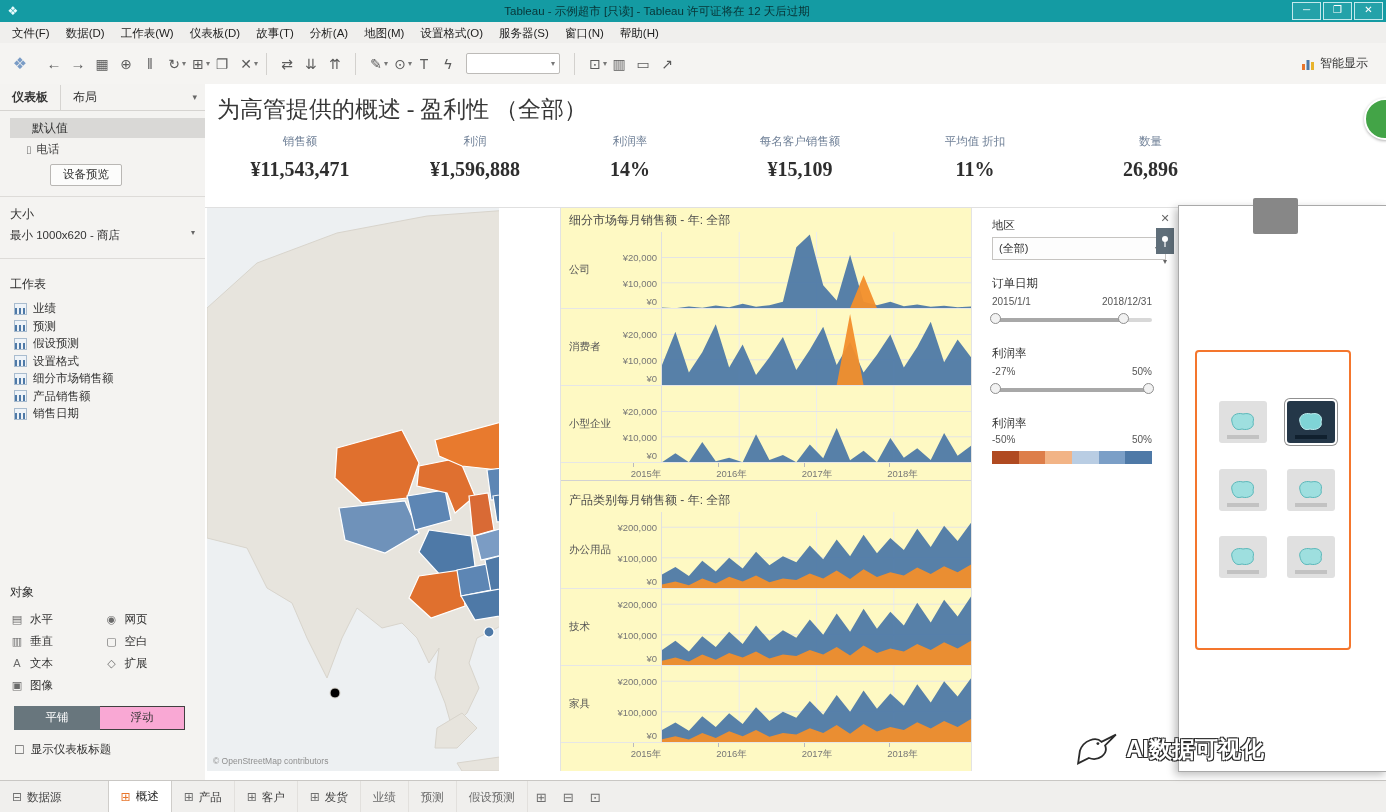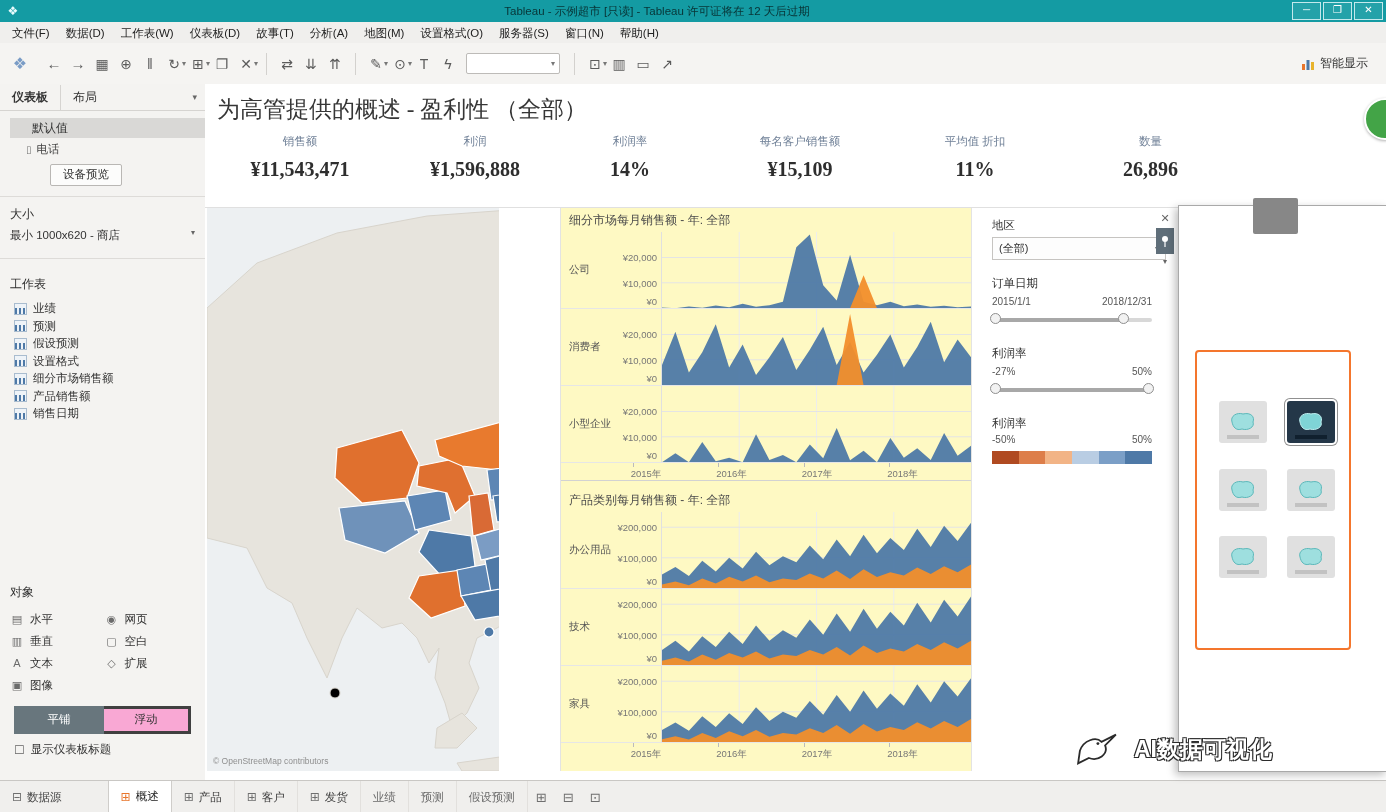--- a/index.html
+++ b/index.html
@@ -38,21 +38,21 @@
   .stitle{position:absolute;left:10px;font-size:12px;color:#2f2f2f}
   .size-select{position:absolute;left:10px;top:144px;right:10px;height:20px;font-size:11.5px;color:#333;display:flex;justify-content:space-between}
   .sheet-list{position:absolute;left:0;top:216px;right:0}
   .sheet-item{height:17.5px;display:flex;align-items:center;padding-left:14px;font-size:11.5px;color:#333;gap:6px}
   .sheet-ico{width:11px;height:10px;border:1px solid #a9bccf;background:
      repeating-linear-gradient(90deg,#4e79a7 0 2px,transparent 2px 4px) bottom/100% 6px no-repeat,#eef3f8}
   .obj-grid{position:absolute;left:10px;top:524px;right:6px;display:grid;grid-template-columns:1fr 1fr;grid-auto-rows:22px}
   .obj-item{display:flex;align-items:center;gap:6px;font-size:11.5px;color:#333}
   .obj-ico{width:14px;text-align:center;color:#6b6b6b;font-size:11px}
   .layout-btns{position:absolute;left:14px;top:622px;display:flex}
-  .lb{width:84px;height:22px;text-align:center;line-height:21px;font-size:11.5px;border:3px solid #404040}
+  .lb{width:84px;height:22px;text-align:center;line-height:21px;font-size:11.5px;border:1px solid #404040}
   .lb.active{background:#68767d;color:#fff;border-color:#68767d}
   .lb.idle{background:#f9a8d4;color:#333;border-left:none}
   .show-title-row{position:absolute;left:14px;top:658px;display:flex;align-items:center;gap:6px;font-size:11.5px;color:#333}
   .cbx{color:#666;font-size:12px}
   
   .main{position:absolute;left:205px;top:84px;right:0;height:696px;background:#fff}
   .dash-title{position:absolute;left:12px;top:10px;font-family:"Liberation Serif","DejaVu Serif",serif;font-size:23px;color:#363636}
   .kpis{position:absolute;left:0;top:50px;width:1181px;height:60px;display:flex}
   .kpi{display:flex;flex-direction:column;align-items:center}
   .kpi-label{font-size:11.5px;color:#6e7f96;margin-bottom:9px}
@@ -109,21 +109,21 @@
   .statusbar{position:absolute;left:0;top:780px;right:0;height:32px;background:#f0efed;border-top:1px solid #c9c7c4;display:flex;align-items:center}
   .sb-src{display:flex;align-items:center;gap:5px;margin-left:12px;font-size:11.5px;color:#444}
   .sb-ico{color:#6f6f6f;font-size:12px}
   .sb-tabs{display:flex;align-items:center;margin-left:46px;height:100%}
   .sb-tab{display:flex;align-items:center;gap:5px;padding:0 12px;height:100%;font-size:11.5px;color:#3c3c3c;border-right:1px solid #e2e0dd}
   .sb-tab.active{background:#fff;border:1px solid #cfcdca;border-top:none;color:#222}
   .sb-tab.active .sb-ico{color:#e8762c}
   .sb-tab.plain{color:#6b6b6b}
   .sb-new{padding:0 8px;color:#6f6f6f;font-size:13px}
   
-  .watermark{position:absolute;left:1076px;top:731px;display:flex;align-items:center;gap:16px;z-index:70}
+  .watermark{position:absolute;left:1076px;top:731px;display:flex;align-items:center;gap:8px;z-index:70}
   .wm-text{font-size:23px;font-weight:bold;color:#fff;
      text-shadow:-1px -1px 0 #2b2b2b,1px -1px 0 #2b2b2b,-1px 1px 0 #2b2b2b,1px 1px 0 #2b2b2b}
   .float-widget{position:absolute;left:1364px;top:98px;width:38px;height:38px;border-radius:50%;background:#43a447;border:2px solid #fff;box-shadow:0 1px 3px rgba(0,0,0,.3);z-index:80}
 </style>
 </head>
 <body>
 
 <div class="app">
 
   <div class="titlebar">

